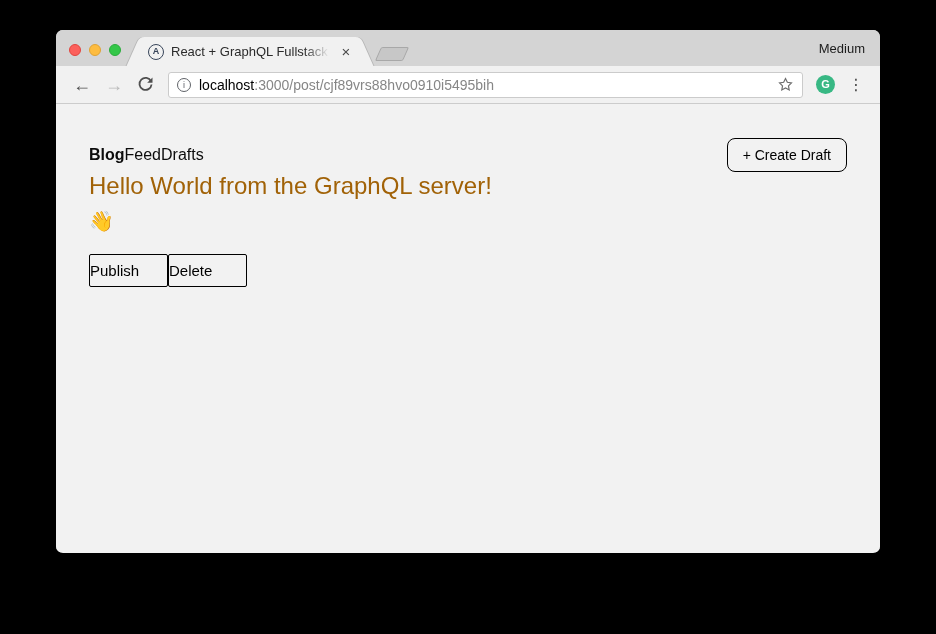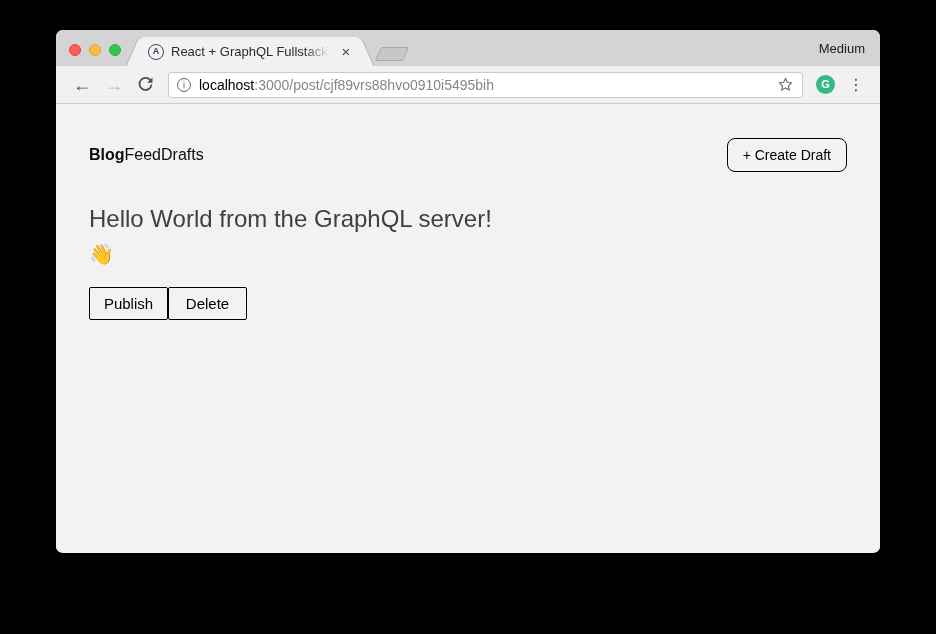--- a/index.html
+++ b/index.html
@@ -93,27 +93,27 @@
   
   .page { height:448px; background:#f2f2f2; padding:34px 33px; }
   .page-header { display:flex; justify-content:space-between; align-items:center; }
   .nav-links { display:flex; }
   .nav-link { font-size:16px; color:#0c0c0c; cursor:pointer; }
   .nav-link.active { font-weight:bold; }
   .create-draft-button {
     font-family:inherit; font-size:14px; color:#000; background:transparent;
     border:1px solid #000; border-radius:8px; padding:8px 15px; cursor:pointer;
   }
-  .post-title { margin-top:33px; font-size:24px; font-weight:400; color:#404040; }
+  .post-title { font-size:24px; font-weight:400; color:#a16207; }
   .post-body { margin-top:9px; font-size:20px; color:#e9b53c; }
   .post-actions { margin-top:21px; display:flex; }
   .action-button {
     font-family:inherit; font-size:15px; color:#000; background:transparent;
     border:1px solid #000; border-radius:2px; padding:7px 0; width:79px;
-    text-align:center; cursor:pointer;
+    text-align:left; cursor:pointer;
   }
 </style>
 </head>
 <body>
 
 <div class="browser-window">
 
   <div class="tabbar">
     <div class="traffic-lights">
       <span class="traffic-light red"></span>

